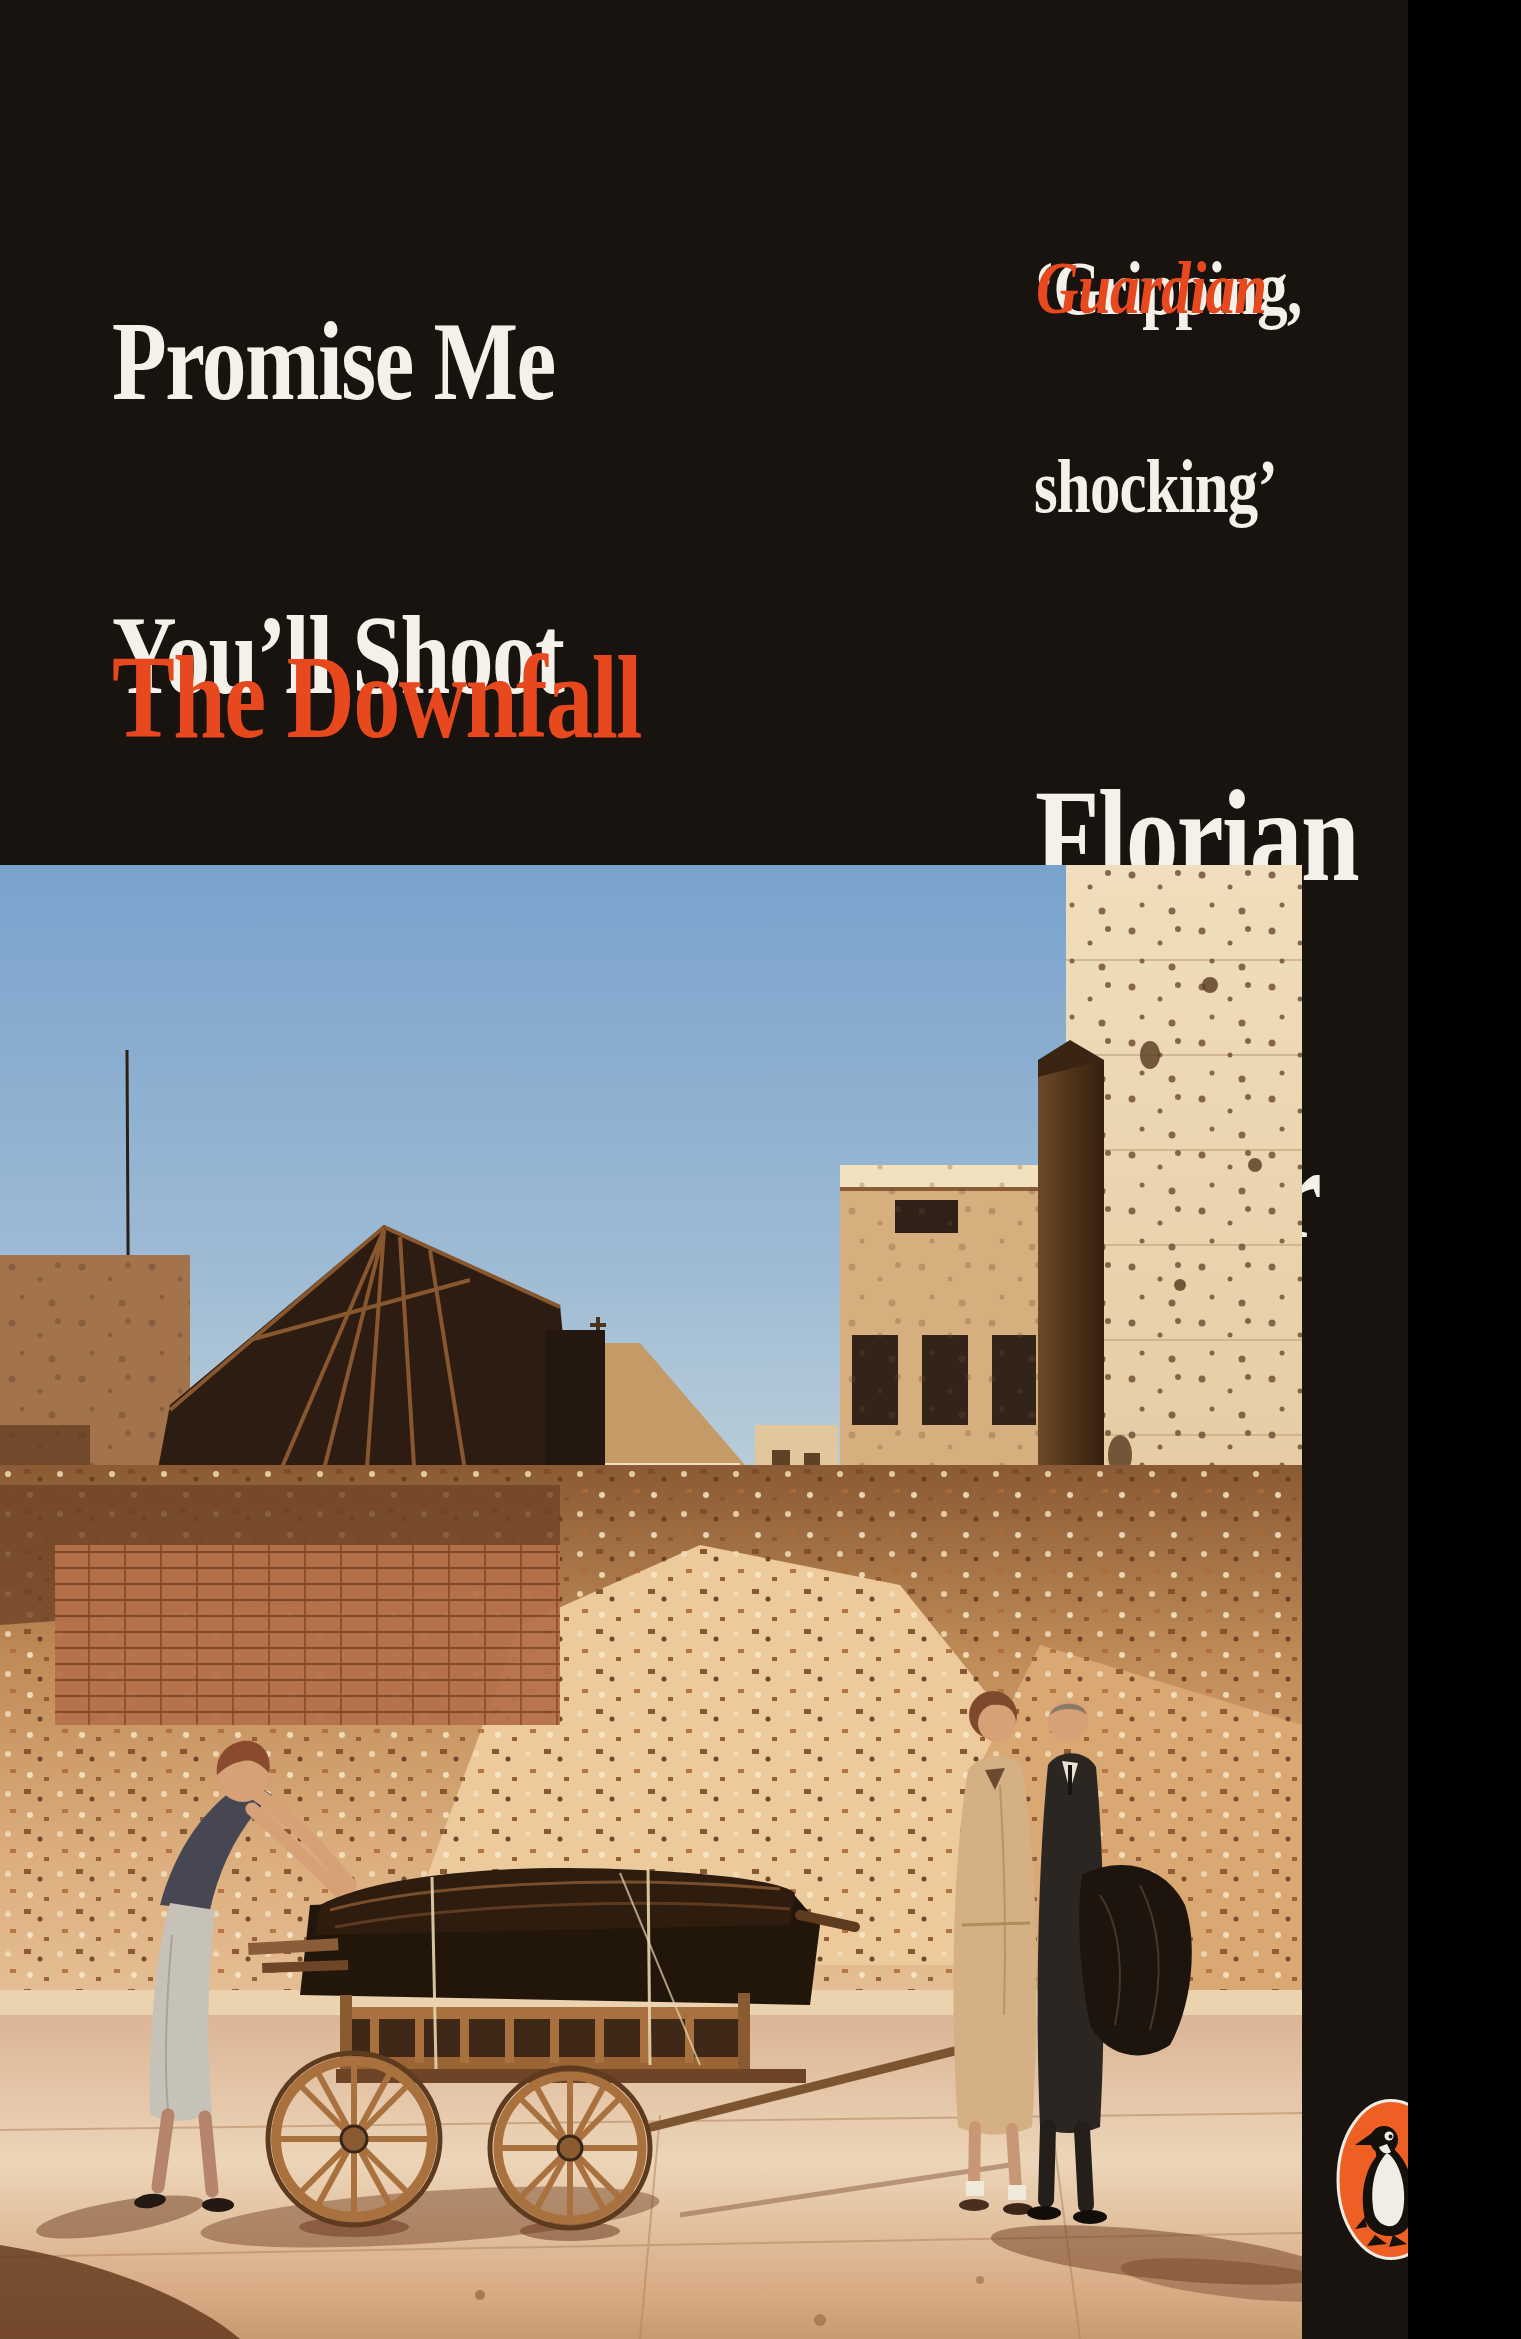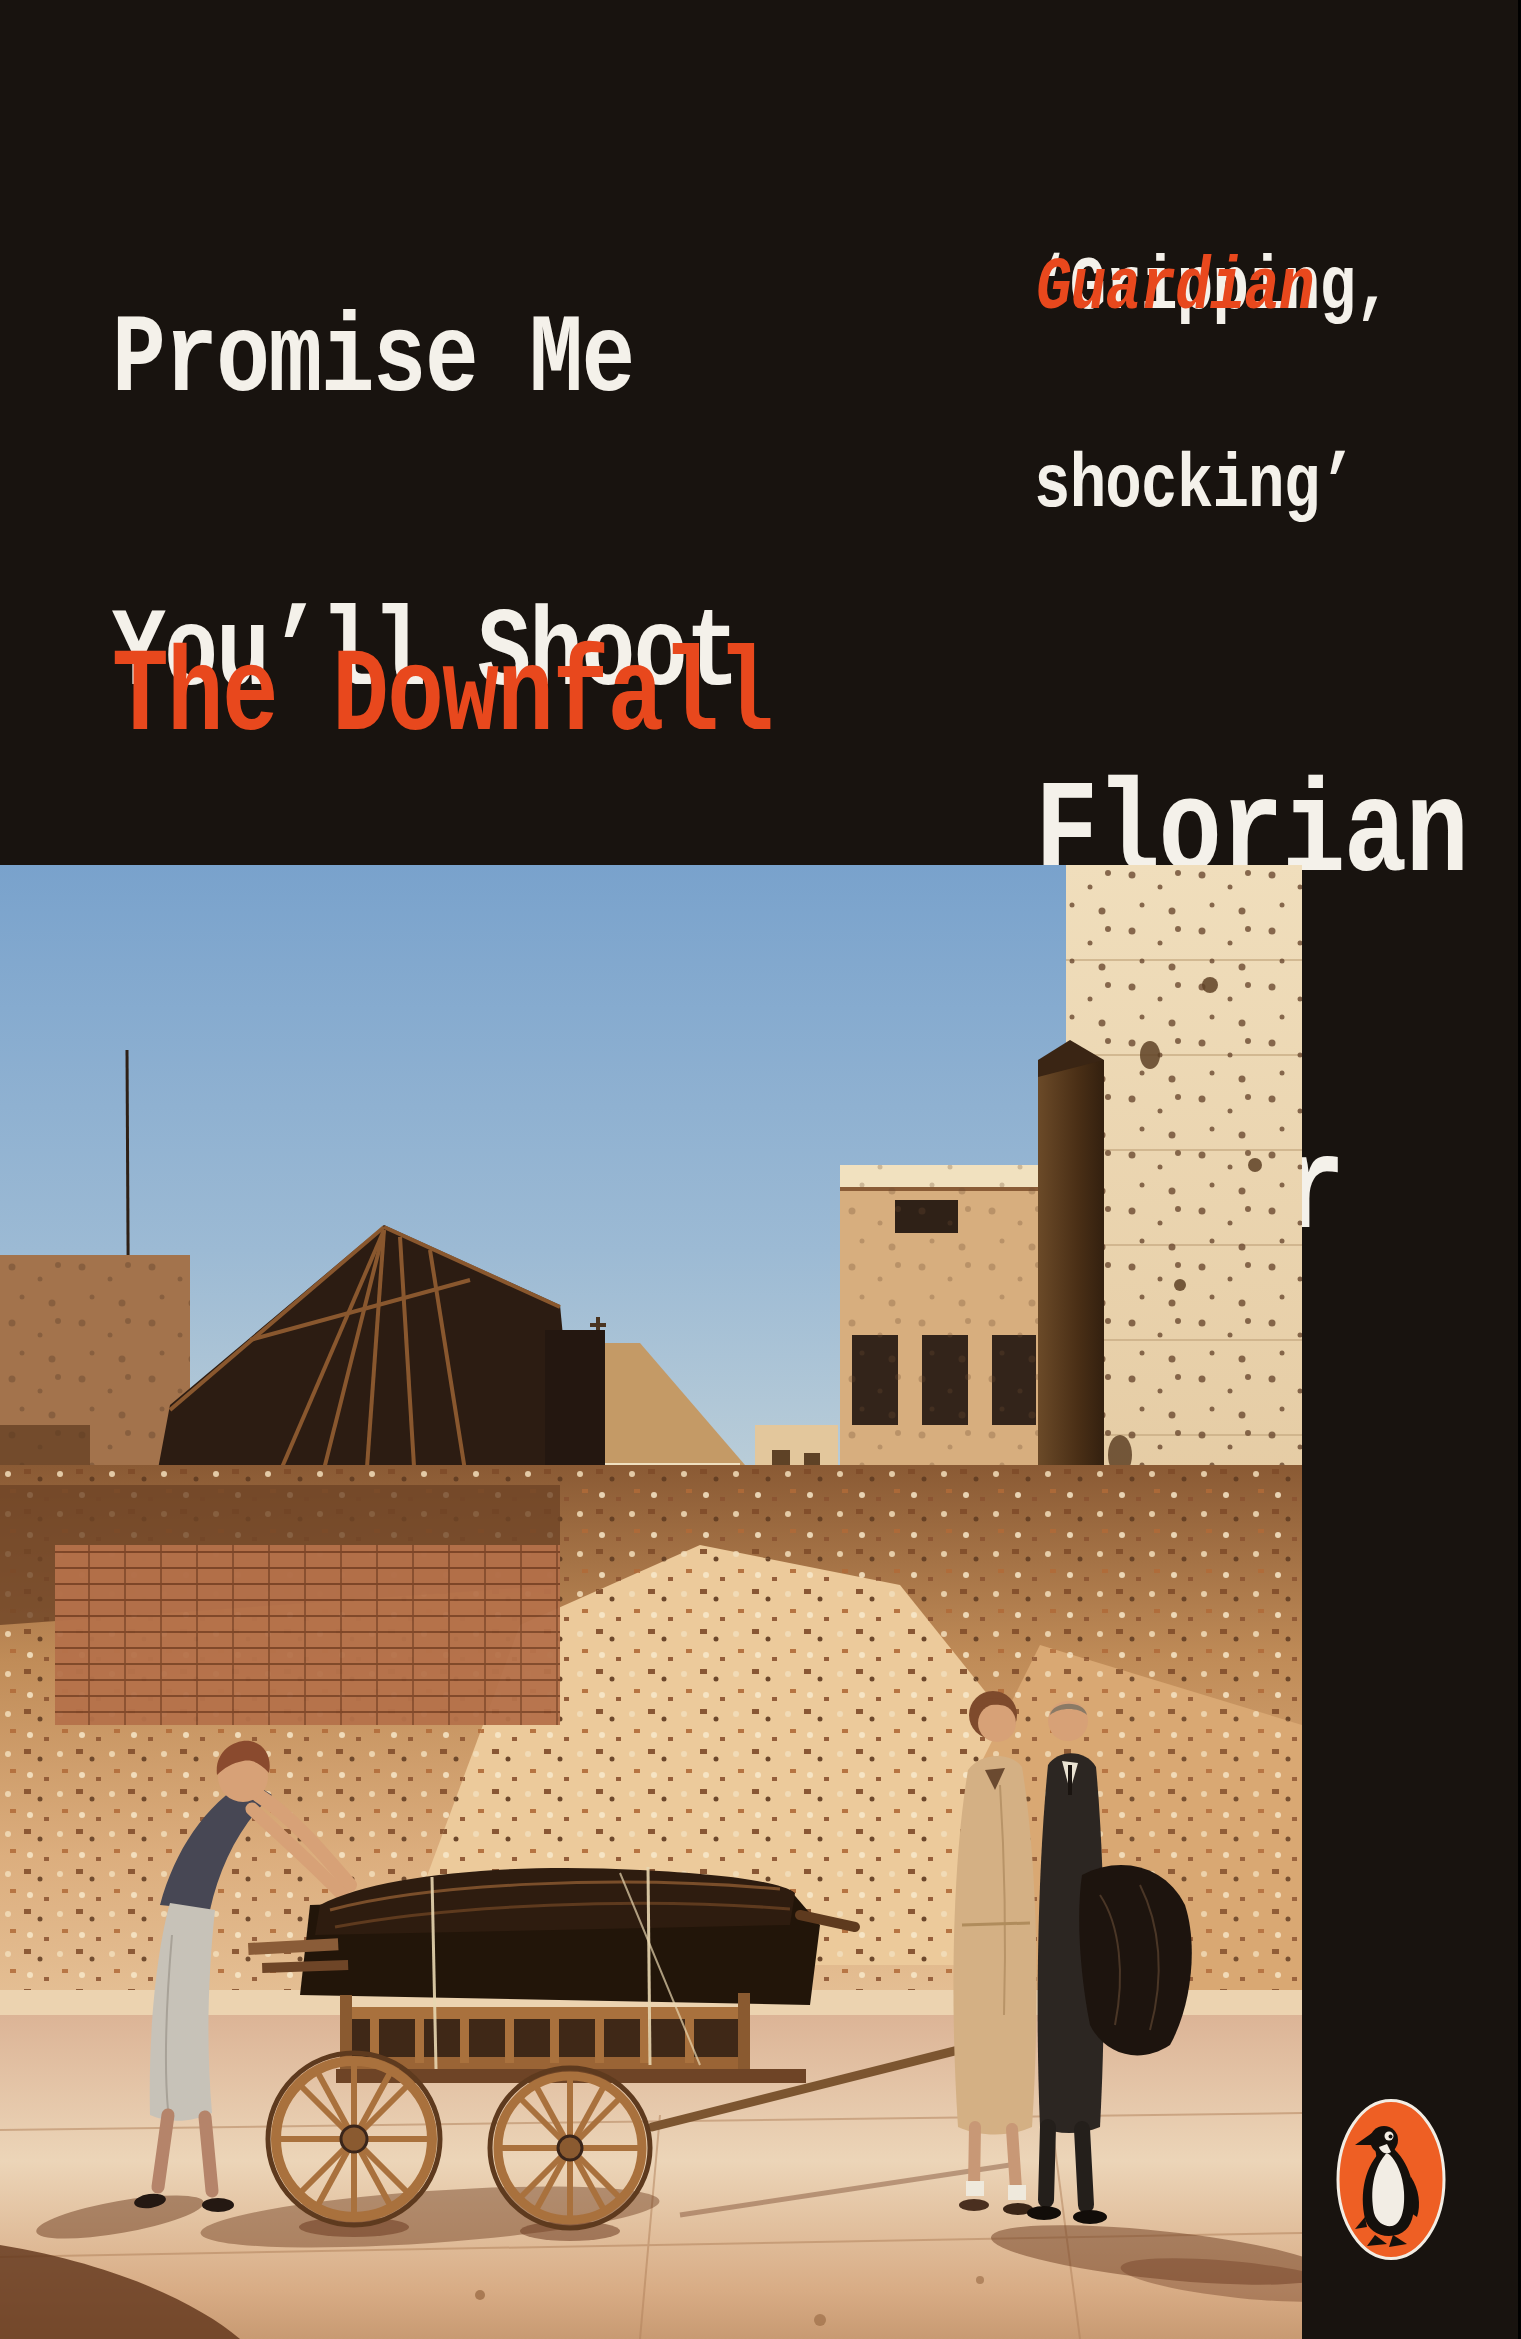--- a/index.html
+++ b/index.html
@@ -1,19 +1,19 @@
 <!DOCTYPE html>
 <html><head>
 <meta charset="utf-8">
 <style>
   html,body{margin:0;padding:0;background:#000;}
   #cover{
-    position:relative;width:1518px;height:2339px;overflow:hidden;
+    position:relative;width:1408px;height:2339px;overflow:hidden;
     background:#18130f;
-    font-family:Liberation Mono, monospace;
+    font-family:Liberation Serif, serif;
   }
   .txt{position:absolute;font-weight:bold;transform-origin:left top;white-space:pre;}
   #title{left:112px;top:116px;font-size:112px;line-height:98px;color:#f4f1ea;
          letter-spacing:-2px;transform:scaleX(.80);}
   #subtitle{left:112px;top:438px;font-size:118px;line-height:104px;color:#e8481d;
          letter-spacing:-2px;transform:scaleX(.80);}
   #quote{left:1034px;top:123px;font-size:76px;line-height:66px;color:#f4f1ea;
          letter-spacing:-1px;transform:scaleX(.80);}
   #quote-src{left:1036px;top:255px;font-size:74px;line-height:66px;color:#e8481d;
          font-style:italic;letter-spacing:-1px;transform:scaleX(.80);}

